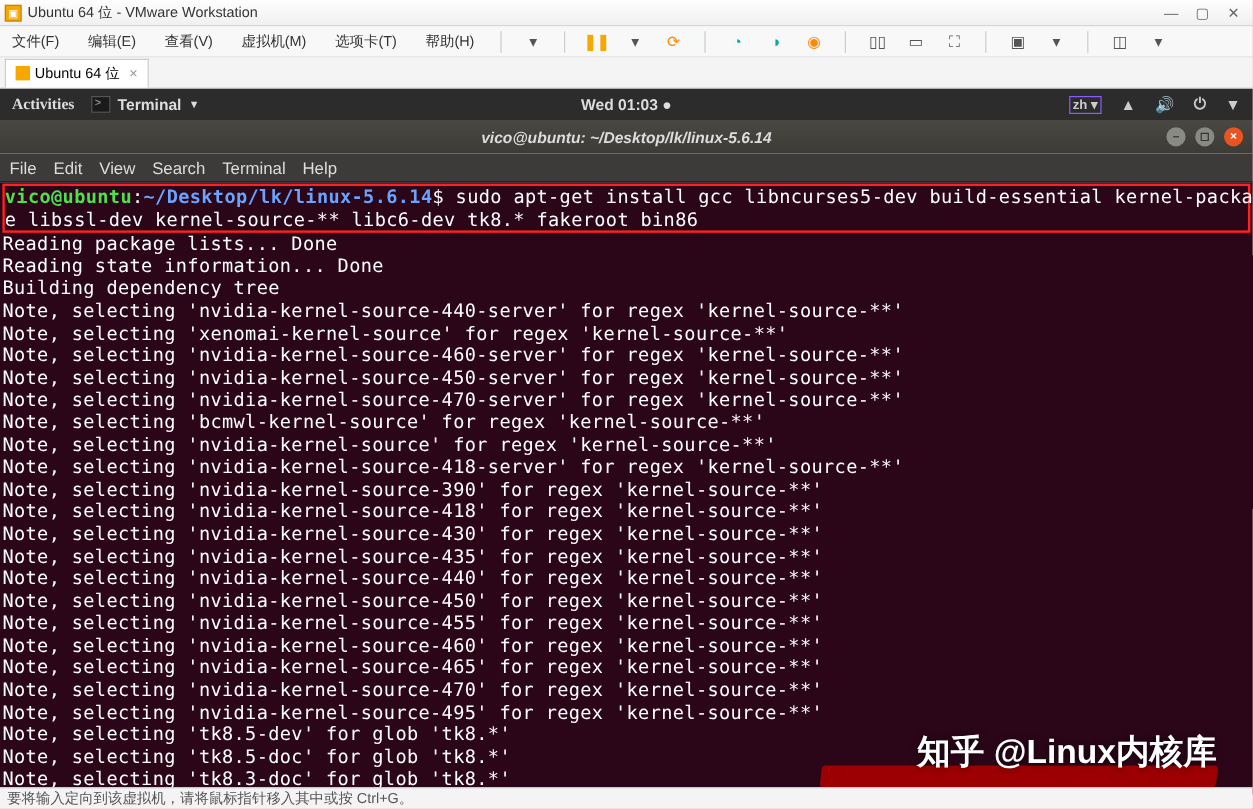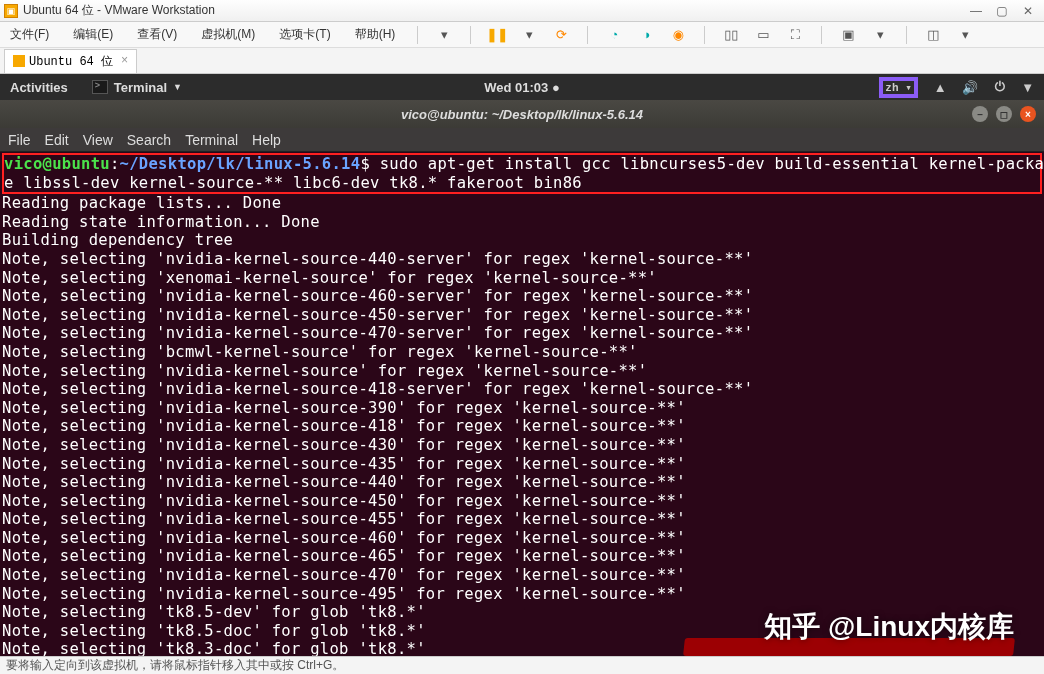--- a/index.html
+++ b/index.html
@@ -15,28 +15,28 @@
 
 .vmware-menubar { height: 26px; background: #f8f8f8; border-bottom: 1px solid #ddd; display: flex; align-items: center; padding: 0 4px; font-size: 12px; color: #333; gap: 12px; }
 .vmware-menubar .menu-item { padding: 2px 6px; cursor: pointer; }
 .vmware-menubar .sep { width: 1px; height: 18px; background: #ccc; margin: 0 4px; }
 .vmware-menubar .tool-btn { width: 20px; height: 20px; display: flex; align-items: center; justify-content: center; cursor: pointer; color: #555; font-size: 13px; }
 .vmware-menubar .tool-btn.pause { color: #f7a800; font-weight: bold; }
 .vmware-menubar .tool-btn.aqua { color: #00aaaa; }
 .vmware-menubar .tool-btn.orange { color: #ff8800; }
 
 
-.vmware-tabbar { height: 26px; background: #f4f4f4; border-bottom: 1px solid #ccc; display: flex; align-items: center; padding: 0 4px; font-family: Liberation Mono, monospace; }
+.vmware-tabbar { height: 26px; background: #f4f4f4; border-bottom: 1px solid #ccc; display: flex; align-items: center; padding: 0 4px; }
 .vmware-tab { display: flex; align-items: center; background: #fff; border: 1px solid #ccc; border-bottom: none; padding: 3px 8px; font-size: 12px; gap: 4px; }
 .vmware-tab .tab-icon { width: 12px; height: 12px; background: #f7a800; }
 .vmware-tab .tab-close { color: #999; cursor: pointer; margin-left: 4px; }
 
 
 .gnome-topbar { height: 26px; background: #2c2c2c; color: #ddd; display: flex; align-items: center; padding: 0 10px; font-size: 13px; font-weight: bold; }
-.gnome-topbar .activities { margin-right: 24px; cursor: pointer; }
+.gnome-topbar .activities { margin-right: 14px; cursor: pointer; font-family: Liberation Serif, serif; }
 .gnome-topbar .app-menu { display: flex; align-items: center; gap: 6px; cursor: pointer; }
 .gnome-topbar .app-menu .term-icon { width: 16px; height: 14px; background: #1a1a1a; border: 1px solid #555; position: relative; }
 .gnome-topbar .app-menu .term-icon::after { content:">"; position:absolute; left:2px; top:-1px; font-size:9px; color:#888; }
 .gnome-topbar .drop { font-size: 9px; }
 .gnome-topbar .center { position: absolute; left: 50%; transform: translateX(-50%); }
 .gnome-topbar .right { margin-left: auto; display: flex; align-items: center; gap: 16px; }
 .gnome-topbar .right .sysicon { font-size: 13px; cursor:pointer; color:#ccc; }
 
 
 .term-titlebar { height: 28px; background: linear-gradient(#4a4843,#3c3b36); display: flex; align-items: center; padding: 0 8px; color: #ddd; font-size: 13px; font-weight: bold; position: relative; }
@@ -117,21 +117,21 @@
 
 <div class="gnome-topbar">
   <span class="activities">Activities</span>
   <span class="app-menu">
     <span class="term-icon"></span>
     <span>Terminal</span>
     <span class="drop">▼</span>
   </span>
   <span class="center"><span>Wed 01:03</span> ●</span>
   <span class="right">
-    <span class="sysicon" style="font-size:11px;border:4px solid #8b5cf6;padding:0 2px;font-family:Liberation Mono, monospace;">zh ▾</span>
+    <span class="sysicon" style="font-size:11px;border:1px solid #8b5cf6;padding:0 2px;">zh ▾</span>
     <span class="sysicon">▲</span>
     <span class="sysicon">🔊</span>
     <span class="sysicon">⏻</span>
     <span class="sysicon drop">▼</span>
   </span>
 </div>
 
 <div class="term-titlebar">
   <span class="t-title">vico@ubuntu: ~/Desktop/lk/linux-5.6.14</span>
   <div class="t-controls">

